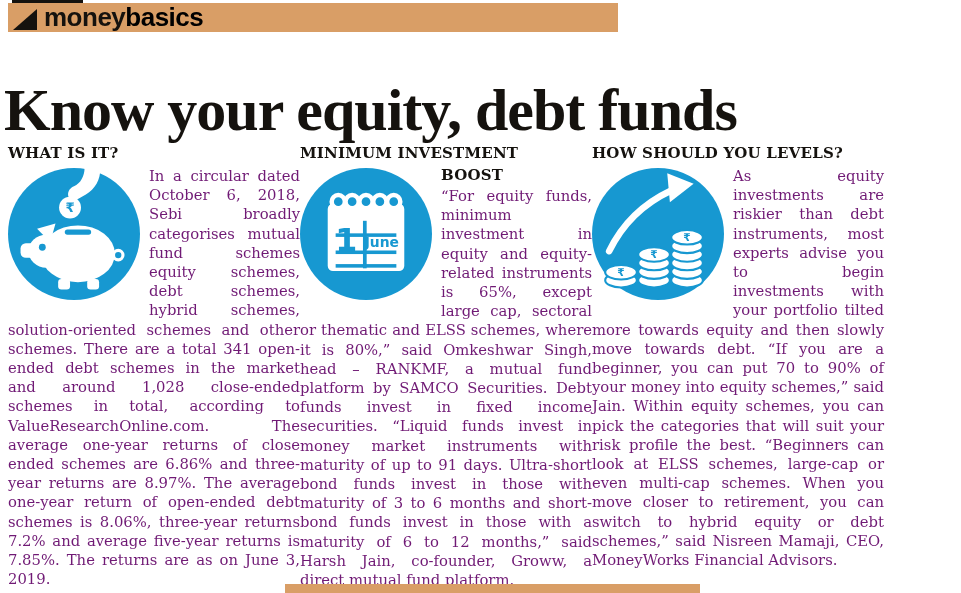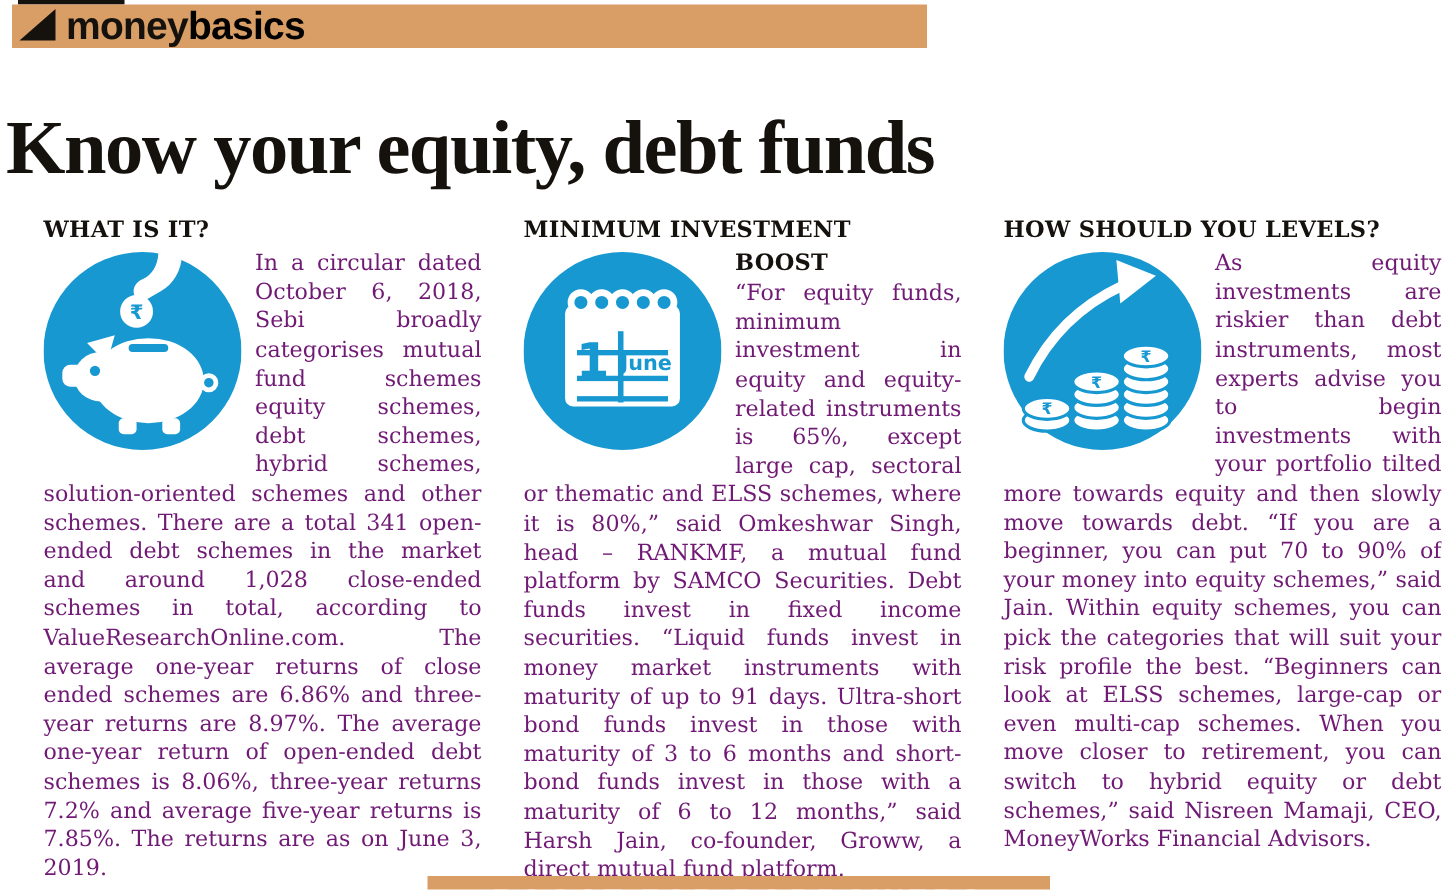--- a/index.html
+++ b/index.html
@@ -5,34 +5,34 @@
   html,body{margin:0;padding:0;}
   body{
     width:961px;height:593px;position:relative;overflow:hidden;
     background:#ffffff;color:#1c1c1c;
     font-family:"DejaVu Serif", serif;
   }
   
   .top-mark{position:absolute;left:12px;top:0;width:71px;height:3px;background:#15120e;}
   
   .kicker{position:absolute;left:8px;top:3px;width:610px;height:29px;background:#d99e66;
-    display:flex;align-items:center;}
+    display:flex;align-items:flex-end;}
   .kicker .tri{width:0;height:0;border-left:24px solid transparent;border-bottom:21px solid #15120e;
     margin:0 7px 2px 5px;}
   .kicker .k-txt{font-family:"Liberation Sans", sans-serif;font-weight:bold;font-size:26px;
     letter-spacing:-0.5px;line-height:29px;white-space:nowrap;}
   .kicker .k1{color:#15120e;}
   .kicker .k2{color:#000000;}
   
   .headline{position:absolute;left:4px;top:36px;width:950px;
-    font-family:"Liberation Serif", serif;font-weight:bold;font-size:51px;
+    font-family:"Liberation Serif", serif;font-weight:bold;font-size:60px;
     letter-spacing:-1px;color:#15120e;white-space:nowrap;}
   
   .cols{position:absolute;left:8px;top:144px;width:932px;
-    display:grid;grid-template-columns:292px 292px 292px;column-gap:28px;margin-left:21px;}
+    display:grid;grid-template-columns:292px 292px 292px;}
   .col h2{margin:0 0 4px 0;font-family:"DejaVu Serif", serif;font-weight:bold;
     font-size:15px;letter-spacing:0.2px;color:#15120e;}
   .col h2.cont{margin:0 0 2px 0;}
   .icon-float{float:left;width:132px;height:132px;margin:2px 9px 8px 0;}
   .col p{margin:0;font-size:14.8px;line-height:19.2px;text-align:justify;color:#701a75;}
   svg{display:block;}
   svg text{font-family:"DejaVu Sans", sans-serif;font-weight:bold;}
   
   .banner{position:absolute;left:285px;top:584px;width:415px;height:34px;background:#d99e66;
     text-align:center;}

